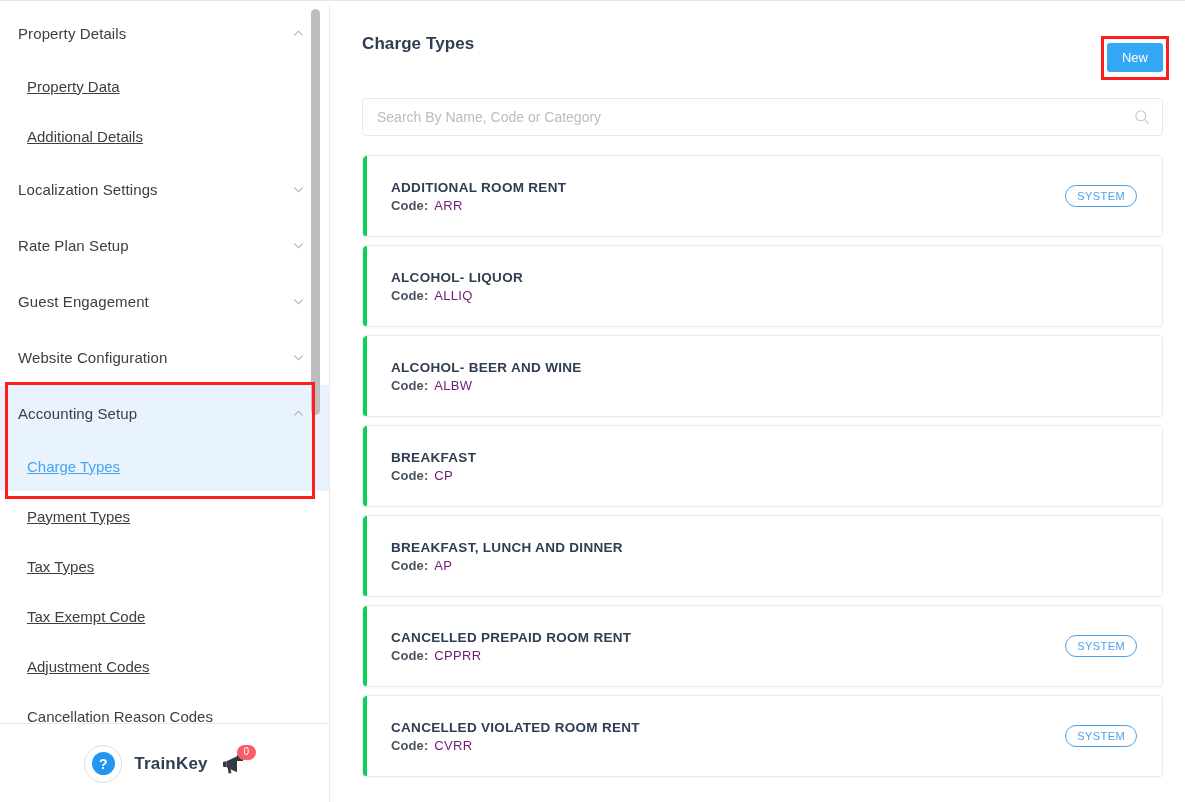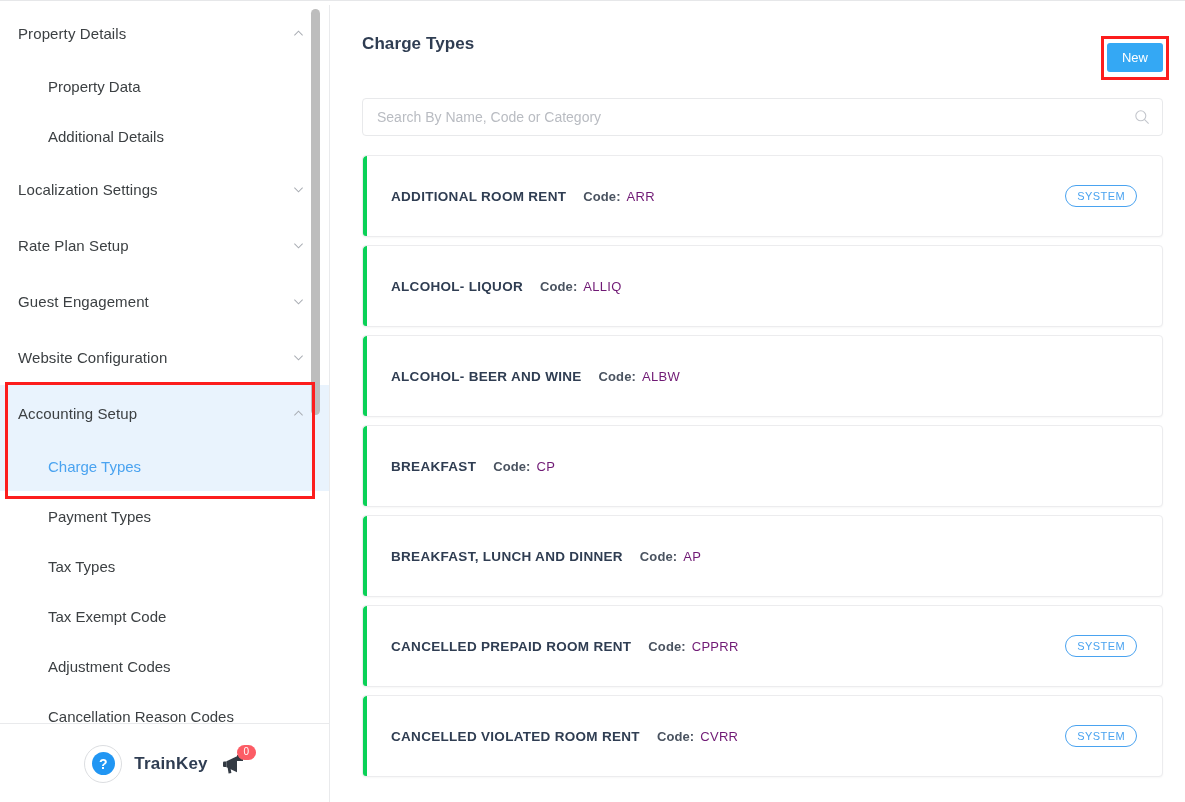--- a/index.html
+++ b/index.html
@@ -59,25 +59,26 @@
     top: 50%;
     width: 11px; height: 11px;
     margin-top: -5px;
   }
   .chev svg { display: block; width: 11px; height: 11px; }
 
   .nav-sub-item {
     height: 50px;
     display: flex;
     align-items: center;
-    padding-left: 48px;
+    padding-left: 27px;
     font-size: 15px;
     color: #3c4043;
     cursor: pointer;
     white-space: nowrap;
+    text-decoration: underline;
   }
   .nav-sub-item.active { color: #4aa3f0; }
 
   .nav-section.highlighted {
     background: #e9f3fd;
   }
 
   
   #accounting-highlight-box {
     position: absolute;
@@ -285,23 +286,23 @@
     left: 0; top: 0;
     width: 4px;
     height: 82px;
     background: #0ad157;
     border-top-left-radius: 4px;
     border-bottom-left-radius: 4px;
   }
   .card-body {
     padding-left: 28px;
     display: flex;
-    flex-direction: row;
-    justify-content: center;
-    gap: 17px;
+    flex-direction: column;
+    justify-content: center;
+    gap: 3px;
   }
   .card-title {
     font-size: 13.5px;
     font-weight: bold;
     color: #2f3d52;
     letter-spacing: .3px;
     white-space: nowrap;
   }
   .card-code-line {
     font-size: 13px;

